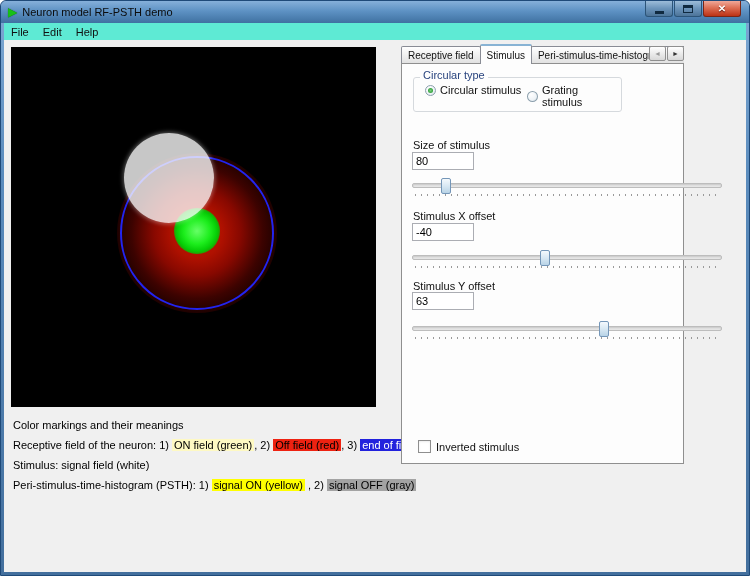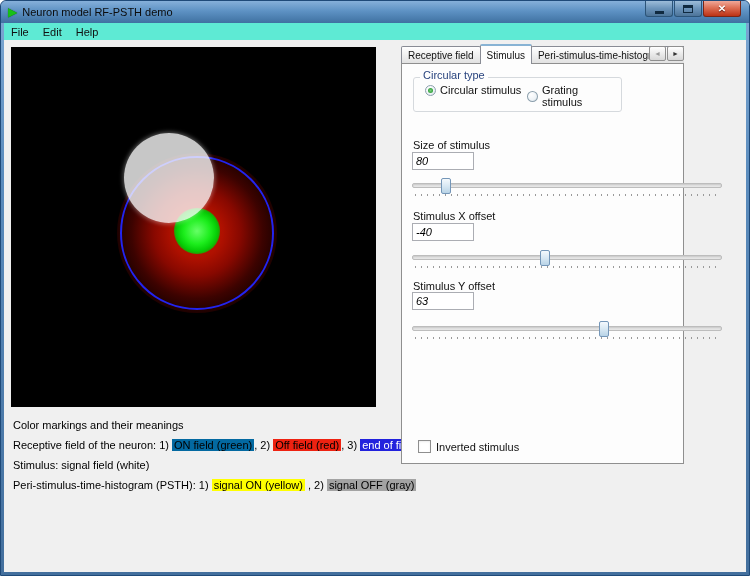--- a/index.html
+++ b/index.html
@@ -137,21 +137,21 @@
   }
   .radio-circle.selected::after {
     content:""; position:absolute; left:2px; top:2px; width:5px; height:5px; border-radius:50%;
     background:radial-gradient(circle,#7ed07e 0%,#2f9e3a 70%);
   }
 
   .fld-label { position:absolute; left:11px; font-size:11px; color:#111; }
   .fld-input {
     position:absolute; left:10px; width:62px; height:18px;
     border:1px solid #abadb3; background:#ffffff;
-    font-size:11px; padding:1px 3px; color:#000; outline:none;font-style:italic;
+    font-size:11px; padding:1px 3px; color:#000; outline:none;
   }
 
   .slider { position:absolute; left:10px; width:310px; height:22px; cursor:pointer; }
   .slider .groove {
     position:absolute; left:0; right:0; top:5px; height:5px;
     background:#e9e9e9; border:1px solid #bdbdbd; border-radius:2px;
     box-shadow:inset 0 1px 2px rgba(0,0,0,0.15);
   }
   .slider .ticks {
     position:absolute; left:3px; right:3px; top:16px; height:2px;
@@ -204,21 +204,21 @@
       <div class="rf-canvas">
         <div class="off-field-glow"></div>
         <div class="field-boundary-ring"></div>
         <div class="on-field-circle"></div>
         <div class="stimulus-circle"></div>
       </div>
 
       <div class="legend">
         <div class="legend-line">Color markings and their meanings</div>
         <div class="legend-line">
-          <span>Receptive field of the neuron: 1) </span><span class="hl green" style="background-color: #0369a1;">ON field (green)</span><span>, 2) </span><span class="hl red" style="background-color: rgb(238, 34, 17);">Off field (red)</span><span>, 3) </span><span class="hl blue" style="background-color: rgb(34, 34, 221);">end of field (blue)</span>
+          <span>Receptive field of the neuron: 1) </span><span class="hl green" style="background-color: #fef9c3;">ON field (green)</span><span>, 2) </span><span class="hl red" style="background-color: rgb(238, 34, 17);">Off field (red)</span><span>, 3) </span><span class="hl blue" style="background-color: rgb(34, 34, 221);">end of field (blue)</span>
         </div>
         <div class="legend-line">Stimulus:  signal field (white)</div>
         <div class="legend-line">
           <span>Peri-stimulus-time-histogram (PSTH): 1) </span><span class="hl yellow" style="background-color: rgb(255, 255, 0);">signal ON (yellow)</span><span> , 2) </span><span class="hl gray" style="background-color: #a3a3a3;">signal OFF (gray)</span>
         </div>
       </div>
 
       <div class="tab-control">
         <div class="tabstrip">
           <div class="tab">Receptive field</div>

